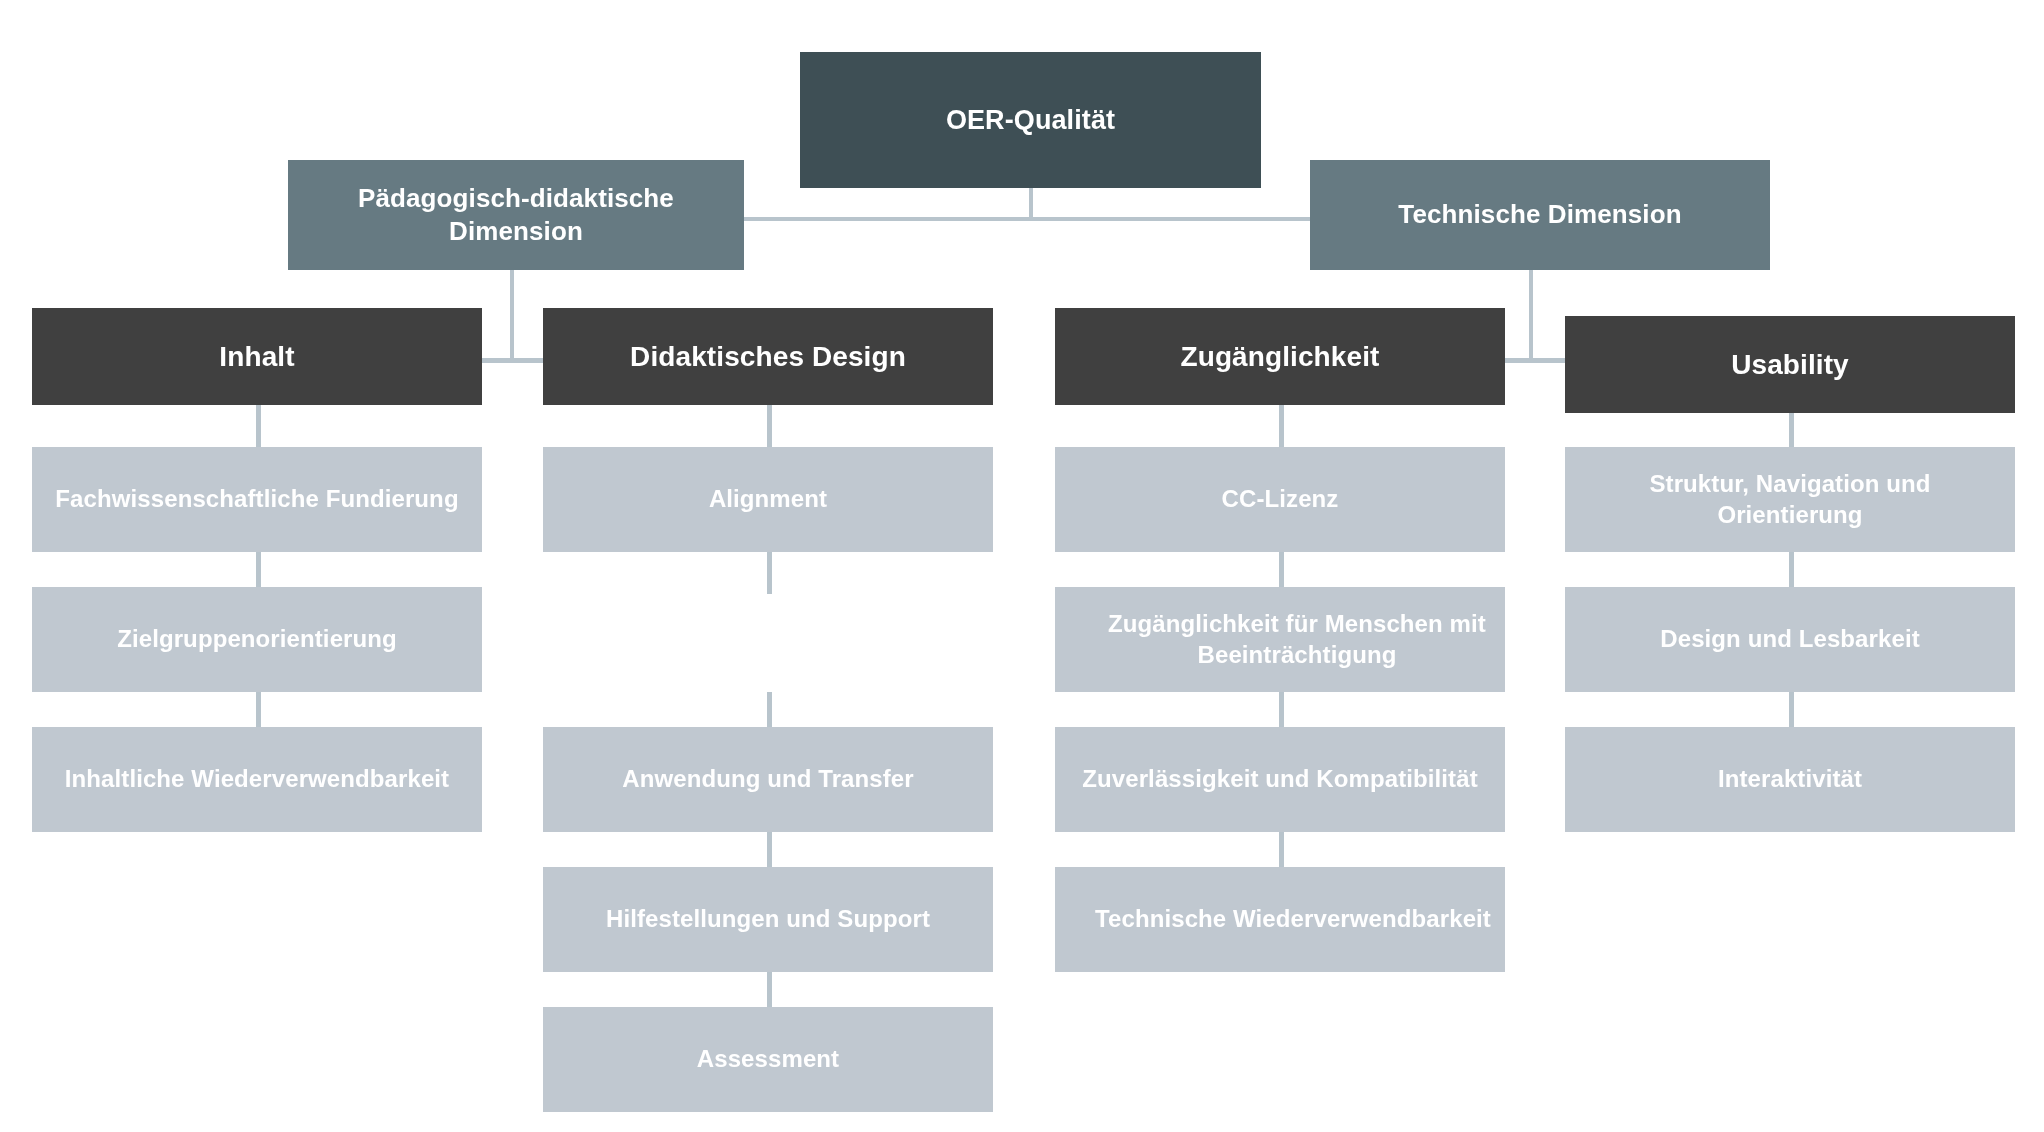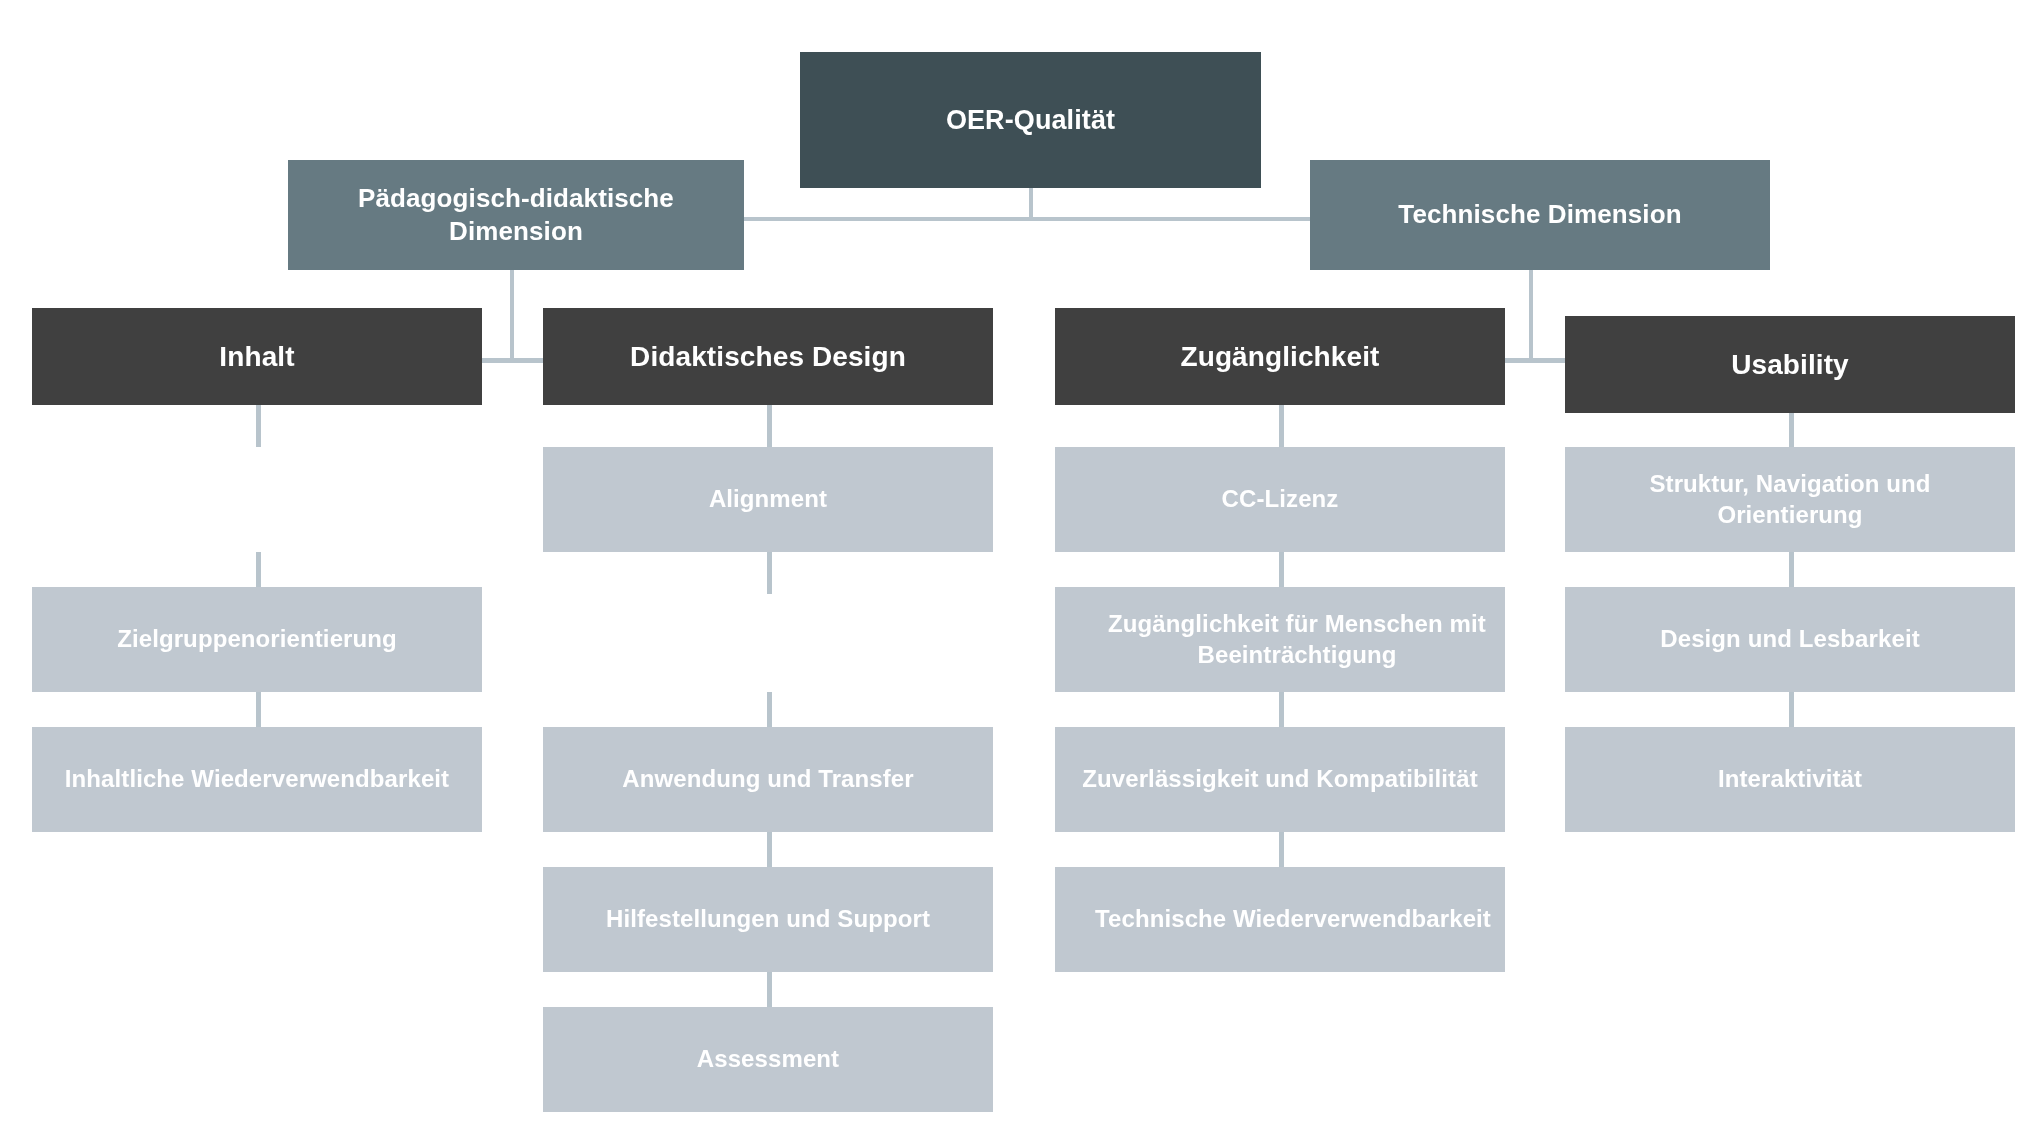--- a/index.html
+++ b/index.html
@@ -96,20 +96,21 @@
   <div class="node lvl2" style="left:1310px; top:160px; width:460px; height:110px;">Technische Dimension</div>
 
   <div class="node lvl3" style="left:32px; top:308px; width:450px; height:97px;">Inhalt</div>
 
   <div class="node lvl3" style="left:543px; top:308px; width:450px; height:97px;">Didaktisches Design</div>
 
   <div class="node lvl3" style="left:1055px; top:308px; width:450px; height:97px;">Zugänglichkeit</div>
 
   <div class="node lvl3" style="left:1565px; top:308px; width:450px; height:97px;margin-top:8px;">Usability</div>
 
+  <div class="node leaf" style="left:32px; top:447px; width:450px; height:105px;">Fachwissenschaftliche Fundierung</div>
 
   <div class="node leaf" style="left:32px; top:587px; width:450px; height:105px;">Zielgruppenorientierung</div>
 
   <div class="node leaf" style="left:32px; top:727px; width:450px; height:105px;">Inhaltliche Wiederverwendbarkeit</div>
 
   <div class="node leaf" style="left:543px; top:447px; width:450px; height:105px;">Alignment</div>
 
 
   <div class="node leaf" style="left:543px; top:727px; width:450px; height:105px;">Anwendung und Transfer</div>
 

